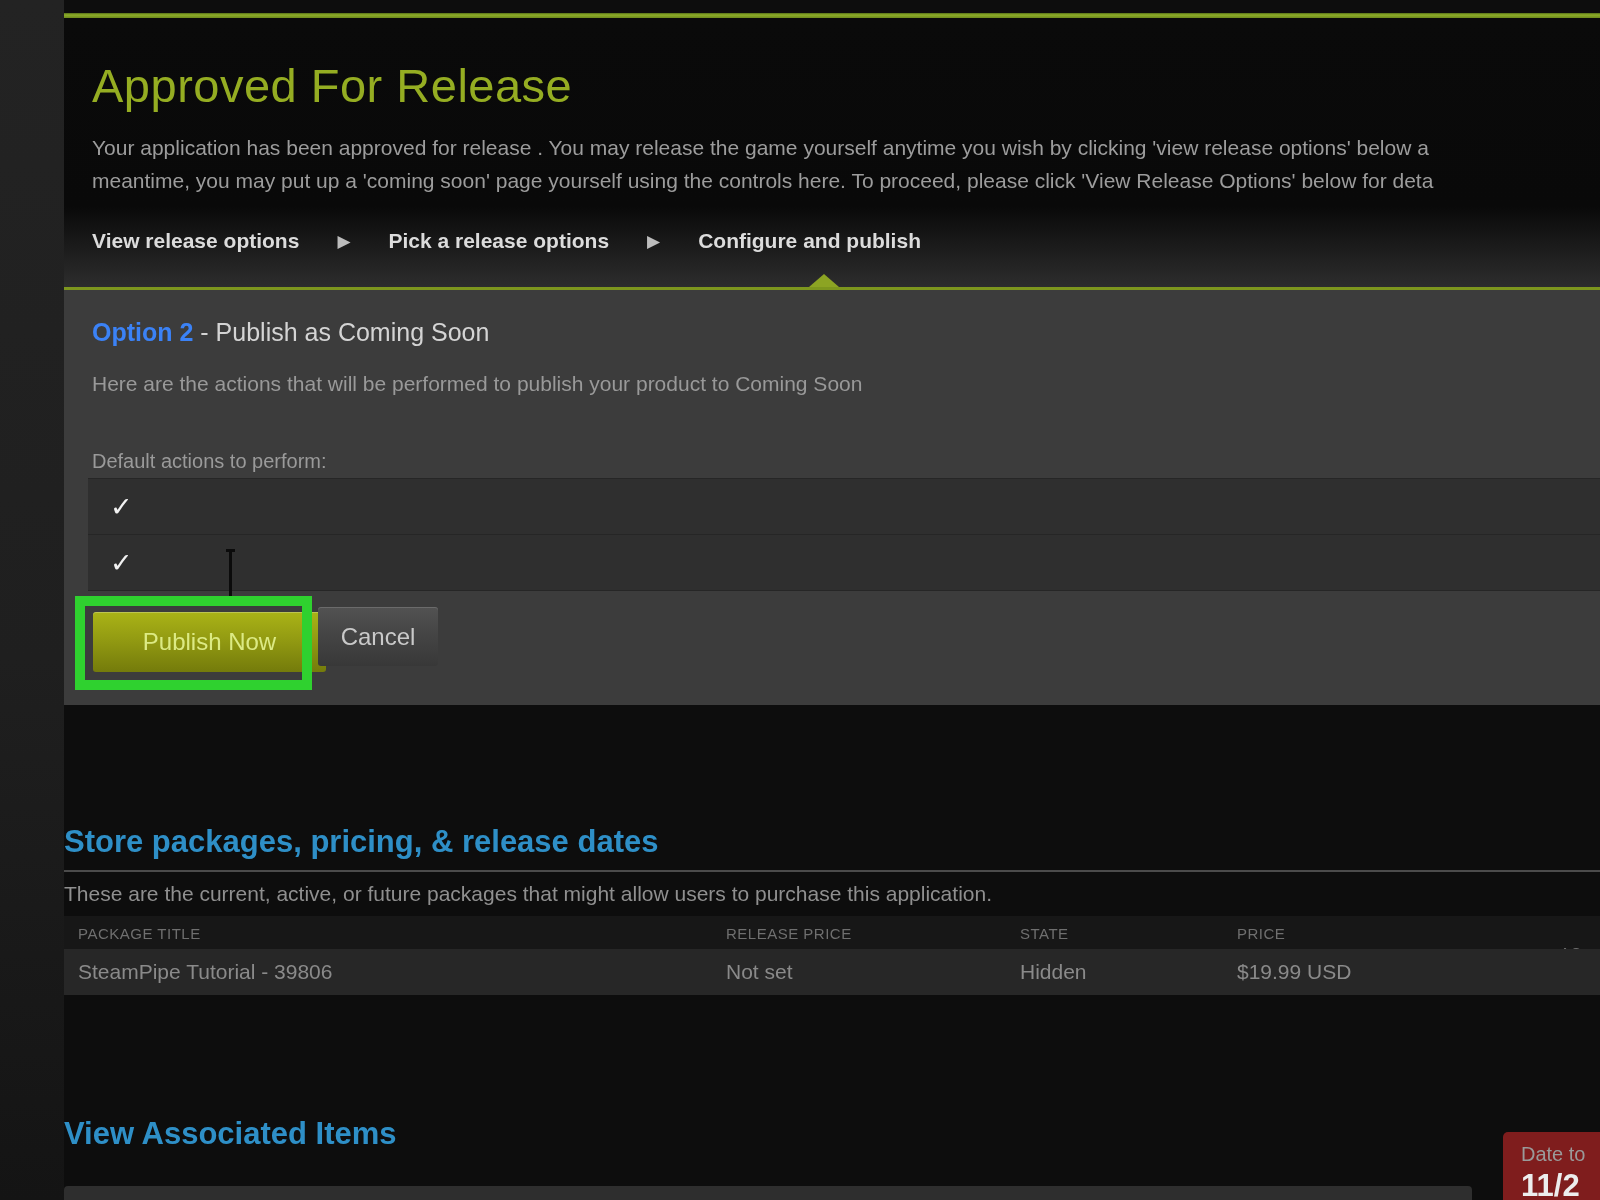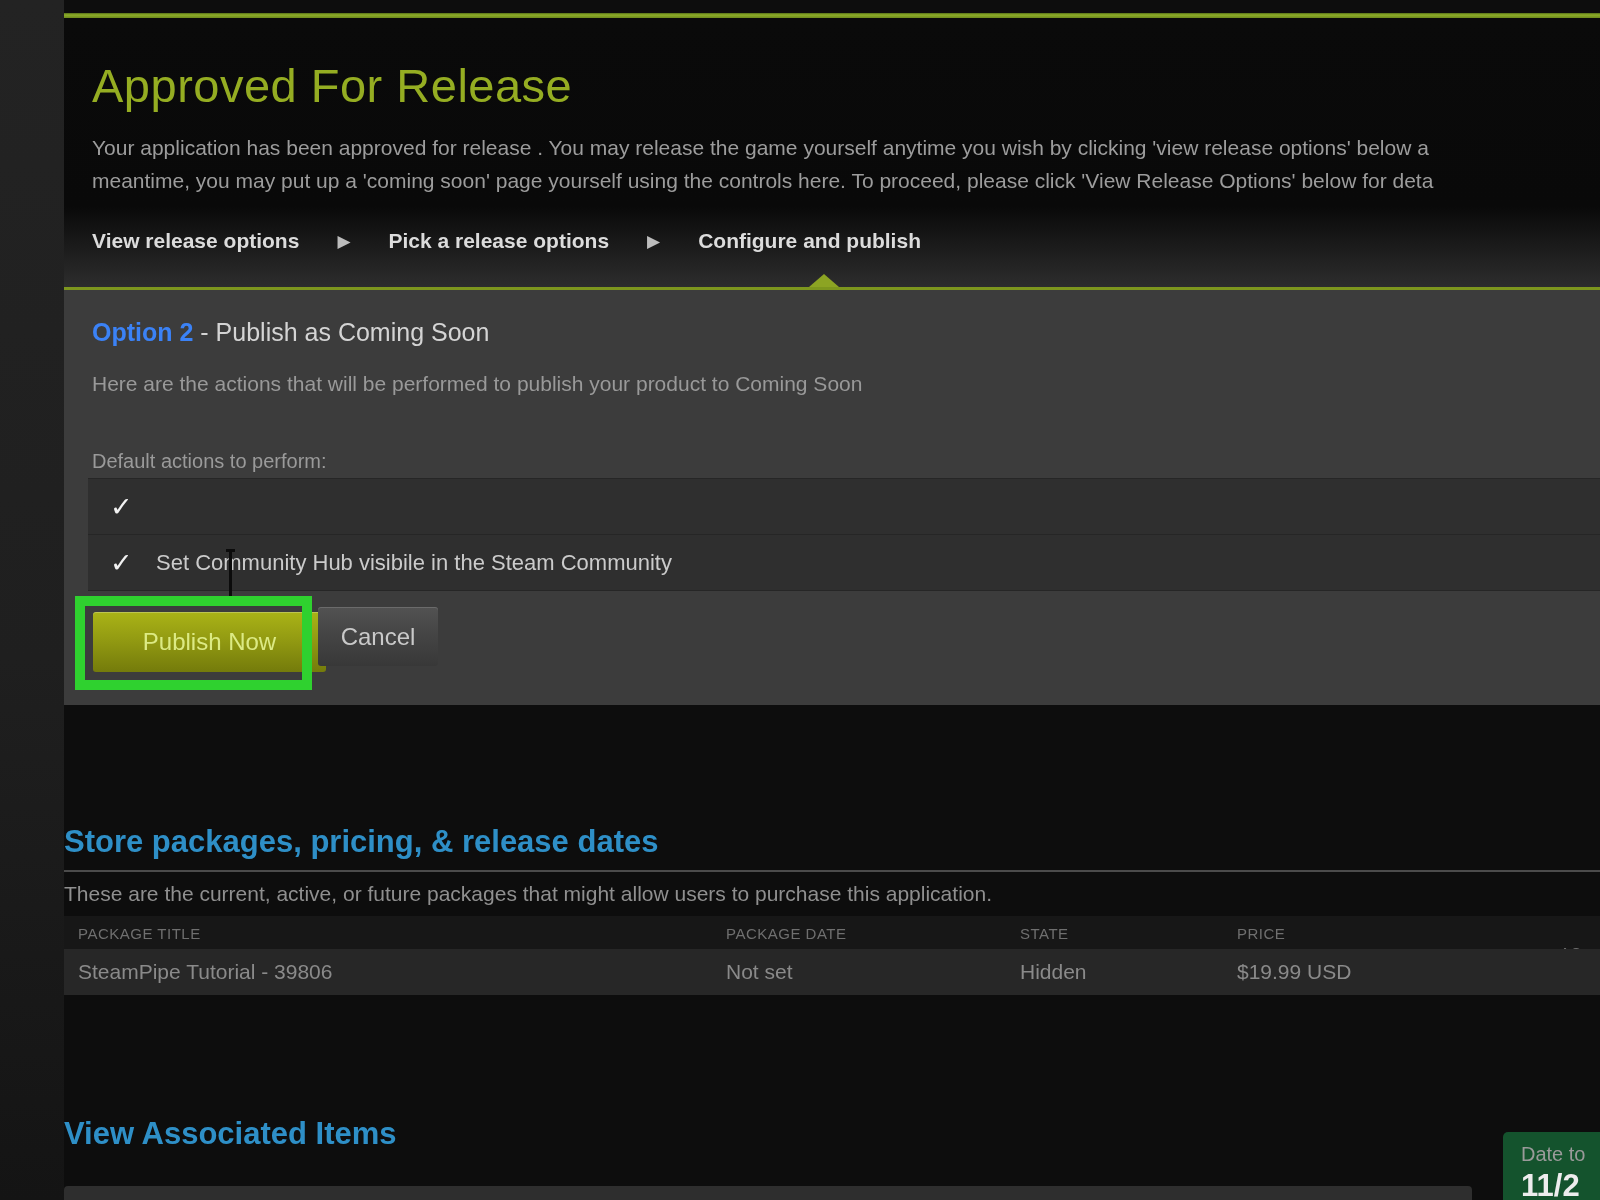--- a/index.html
+++ b/index.html
@@ -74,21 +74,21 @@
   .tbl-row{left:64px;top:949px;width:1552px;height:46px;background:#272727;}
   .th{position:absolute;font-size:15px;color:#6f6f6f;letter-spacing:.5px;top:9px;white-space:nowrap;}
   .td{position:absolute;font-size:21px;color:#8a8a8a;top:11px;white-space:nowrap;}
   .c0{left:14px;} .c1{left:662px;} .c2{left:956px;} .c3{left:1173px;} .c4{left:1496px;margin-top:19px;}
 
   
   .assoc-heading{left:64px;top:1116px;}
   .bottom-bar{left:64px;top:1186px;width:1408px;height:14px;background:#2e2e2e;border-radius:4px 4px 0 0;}
 
   
-  .date-box{left:1503px;top:1132px;width:97px;height:68px;background:#14532d;border-radius:5px 0 0 0;overflow:hidden;}
+  .date-box{left:1503px;top:1132px;width:97px;height:68px;background:#7f1d1d;border-radius:5px 0 0 0;overflow:hidden;}
   .date-label{position:absolute;left:18px;top:11px;font-size:20px;color:#9a9a9a;white-space:nowrap;}
   .date-value{position:absolute;left:18px;top:36px;font-size:31px;font-weight:700;color:#ededed;white-space:nowrap;}
 </style>
 </head>
 <body>
 
 <div class="abs left-margin"></div>
 <div class="abs top-line"></div>
 <div class="abs header-band"></div>
 
@@ -110,36 +110,35 @@
 <div class="abs panel"></div>
 <div class="abs option-title"><b>Option 2</b><span> - Publish as Coming Soon</span></div>
 <div class="abs option-sub">Here are the actions that will be performed to publish your product to Coming Soon</div>
 <div class="abs actions-label">Default actions to perform:</div>
 
 <div class="abs action-row r1">
   <span class="action-check">✓</span>
 </div>
 <div class="abs action-row r2">
   <span class="action-check">✓</span>
-  <span class="action-text"><span>Set Community Hub visibile in the Steam Community</span><span class="action-italic"></span></span>
 </div>
 
 <div class="abs ibeam"></div>
 
 <div class="abs btn btn-publish">Publish Now</div>
 <div class="abs btn btn-cancel">Cancel</div>
 <div class="abs highlight-box"></div>
 
 <div class="abs section-heading pkg-heading">Store packages, pricing, &amp; release dates</div>
 <div class="abs section-rule"></div>
 <div class="abs pkg-desc">These are the current, active, or future packages that might allow users to purchase this application.</div>
 
 <div class="abs tbl-head">
   <span class="th c0">PACKAGE TITLE</span>
-  <span class="th c1">PACKAGE DATE</span>
+  <span class="th c1">RELEASE PRICE</span>
   <span class="th c2">STATE</span>
   <span class="th c3">PRICE</span>
   <span class="th c4">AC</span>
 </div>
 <div class="abs tbl-row">
   <span class="td c0">SteamPipe Tutorial - 39806</span>
   <span class="td c1">Not set</span>
   <span class="td c2">Hidden</span>
   <span class="td c3">$19.99 USD</span>
 </div>

